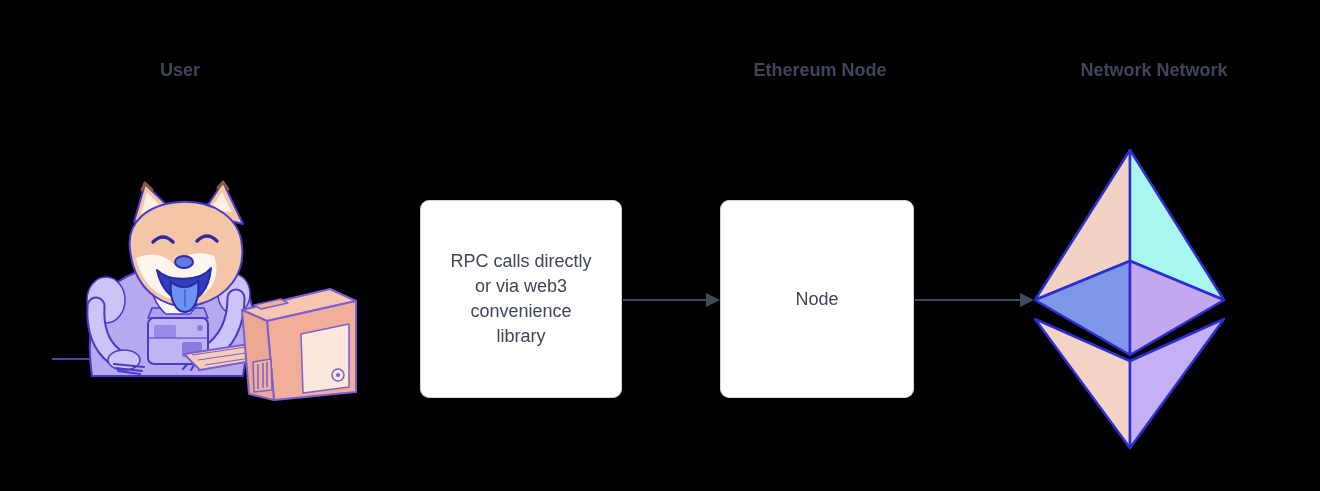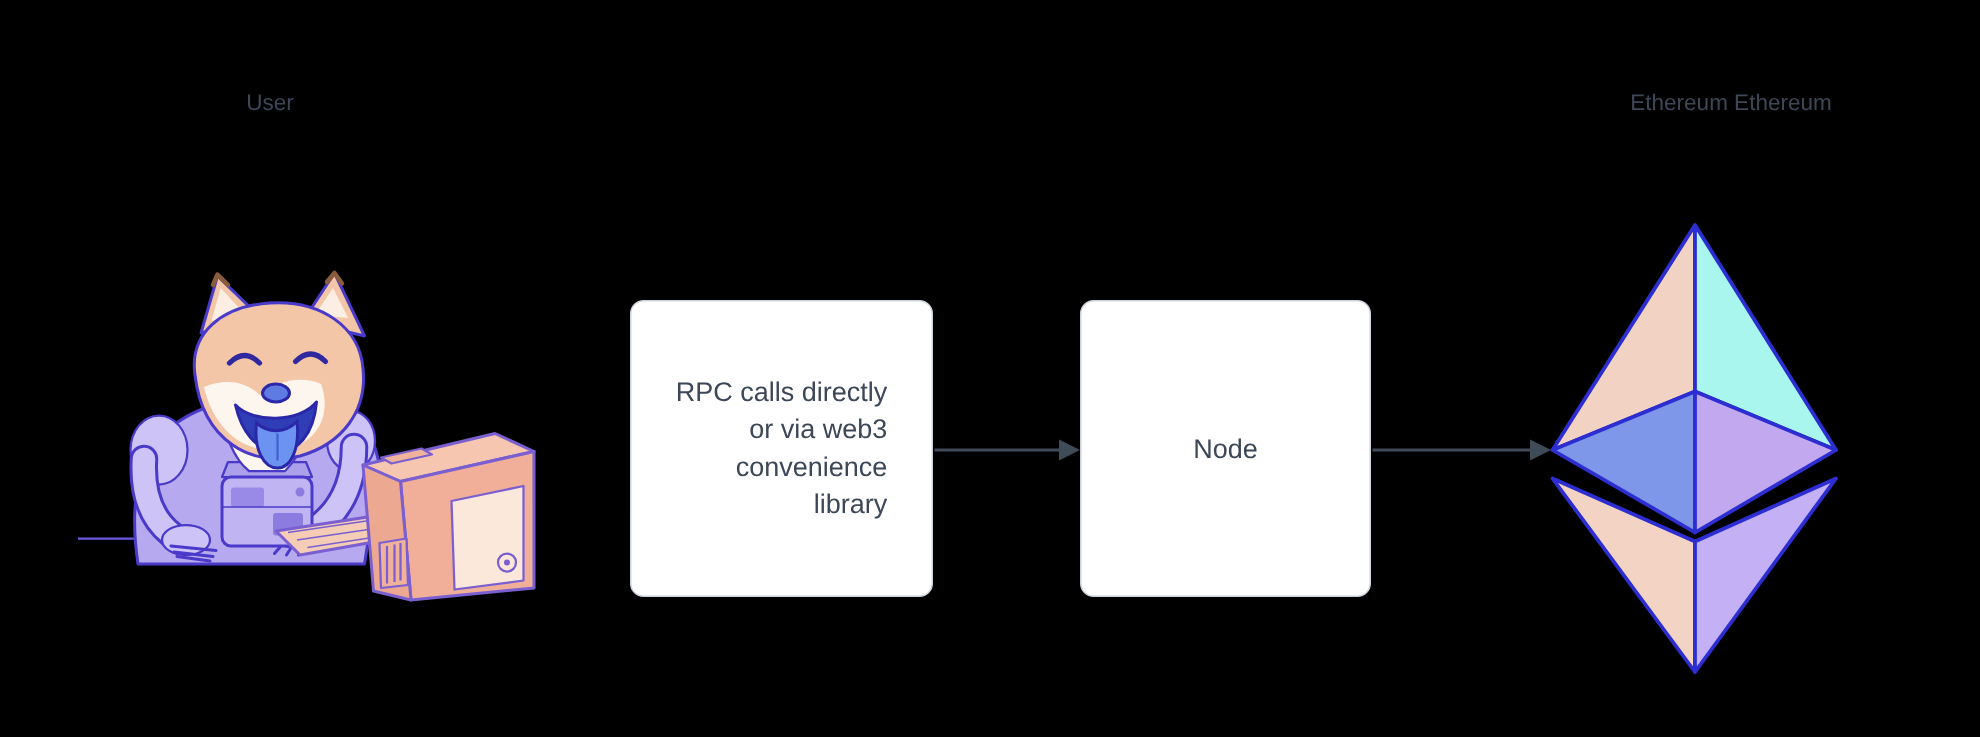--- a/index.html
+++ b/index.html
@@ -6,22 +6,22 @@
   .canvas{
     position:relative;
     width:1320px;height:491px;
     background:#000;
     font-family:"Liberation Sans", sans-serif;
     overflow:hidden;
   }
   .col-header{
     position:absolute;
     transform:translateX(-50%);
-    font-size:15px;
-    font-weight:normal;
+    font-size:18px;
+    font-weight:bold;
     color:#3e4757;
     white-space:nowrap;
   }
   .shape-box{
     position:absolute;
     background:#ffffff;
     border:1px solid #ccd3dd;
     border-radius:9px;
     display:flex;
     align-items:center;
@@ -38,21 +38,22 @@
   .arrow-layer{position:absolute;left:0;top:0;width:1320px;height:491px;pointer-events:none;}
   .eth-logo{position:absolute;left:1015px;top:140px;width:230px;height:318px;}
   .doge{position:absolute;left:50px;top:168px;width:350px;height:235px;}
 </style>
 </head>
 <body>
 
 <div class="canvas">
 
   <div class="col-header" style="left:180px;top:60px;">User</div>
-  <div class="col-header" style="left:1154px;top:60px;">Ethereum Ethereum</div>
+  <div class="col-header" style="left:820px;top:60px;">Ethereum Node</div>
+  <div class="col-header" style="left:1154px;top:60px;">Network Network</div>
 
   <svg class="doge" viewBox="0 0 350 235">
 
     <path d="M2 191 H122" stroke="#6b5ae0" stroke-width="1.5" fill="none"></path>
 
     <g stroke-linejoin="round">
       <path d="M42 208 C36 168 42 136 60 120 C80 102 112 94 140 96 C168 98 190 110 198 126 C206 142 204 166 197 182 L193 208 Z" fill="#b7a9ef" stroke="#4a3ac9" stroke-width="2"></path>
       <ellipse cx="56" cy="132" rx="19" ry="23" fill="#cdc3f6" stroke="#4a3ac9" stroke-width="1.5"></ellipse>
       <ellipse cx="184" cy="126" rx="16" ry="20" fill="#cdc3f6" stroke="#4a3ac9" stroke-width="1.5"></ellipse>
 
@@ -114,21 +115,21 @@
       <path d="M251 166 L299 156 L299 219 L253 225 Z" fill="#fbe8da" stroke-width="1.5"></path>
       <path d="M192 142 L217 153 L224 232 L199 226 Z" fill="#eda891"></path>
       <path d="M203 194 L221 191 L222 222 L204 224 Z" fill="#f0b29b" stroke-width="1.5"></path>
       <path d="M208 196 V221 M213 195 V220 M217 194 V219" stroke-width="1.5" fill="none"></path>
       <circle cx="288" cy="207" r="6" fill="none" stroke-width="1.5"></circle>
       <circle cx="288" cy="207" r="2" fill="#7a5fd0" stroke="none"></circle>
     </g>
   </svg>
 
   <div class="shape-box" id="box-webapp">
-    <span style="max-width:180px;text-align:right;">RPC calls directly
+    <span style="max-width:180px;">RPC calls directly
 or via web3
 convenience
 library</span>
   </div>
 
   <div class="shape-box" id="box-node">
     <span>Node</span>
   </div>
 
   <svg class="arrow-layer">

